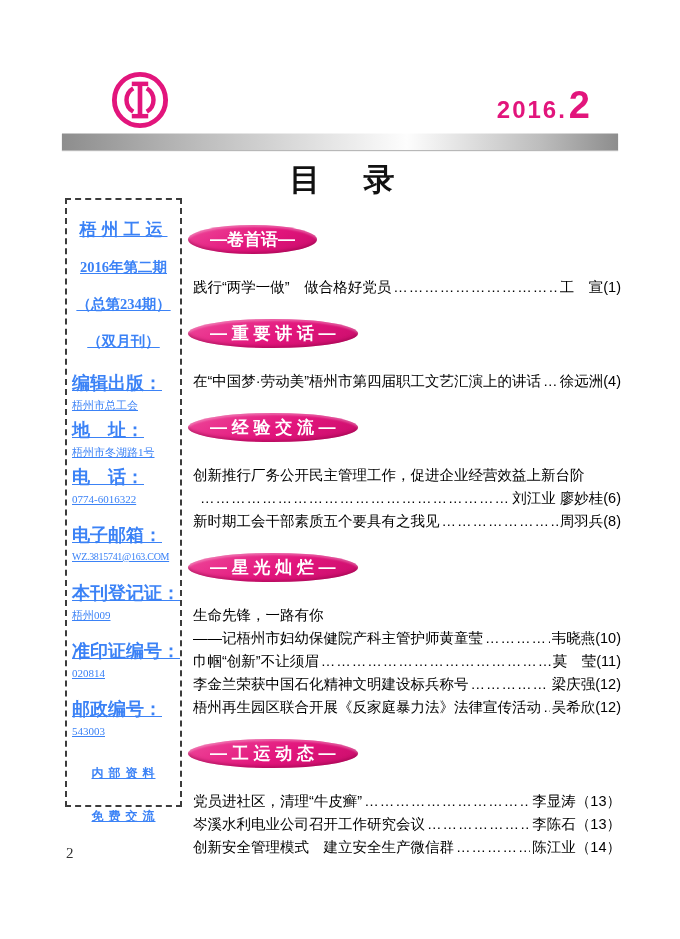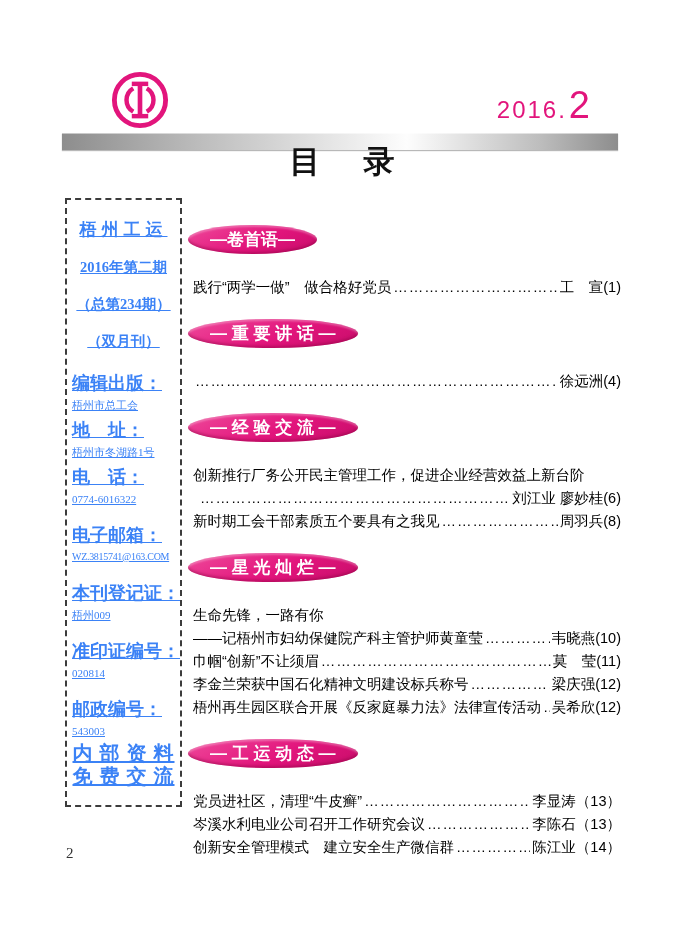--- a/index.html
+++ b/index.html
@@ -5,49 +5,49 @@
   html,body{margin:0;padding:0;background:#ffffff;}
   .page{
     position:relative;width:680px;height:939px;background:#ffffff;overflow:hidden;
     font-family:"Liberation Sans",sans-serif;color:#1a1a1a;
   }
   
   .logo{position:absolute;left:111px;top:71px;width:58px;height:58px;}
   .issue{
     position:absolute;left:440px;top:84px;width:150px;height:46px;
     display:flex;align-items:baseline;justify-content:flex-end;
-    color:#E2157C;font-weight:normal;
+    color:#E2157C;font-weight:bold;
   }
   .issue .year{font-size:24px;letter-spacing:2px;}
   .issue .num{font-size:38px;margin-left:2px;}
   .graybar{
     position:absolute;left:62px;top:133px;width:556px;height:17px;
     background:linear-gradient(90deg,#8d8d8d 0%,#bdbdbd 25%,#fdfdfd 62%,#bdbdbd 86%,#8d8d8d 100%);
     box-shadow:0 1px 1px rgba(0,0,0,.28), inset 0 1px 0 rgba(255,255,255,.5);
   }
   .toc-title{
-    position:absolute;left:225px;top:141px;width:240px;text-align:center;
+    position:absolute;left:225px;top:159px;width:240px;text-align:center;
     font-family:Liberation Mono, monospace;font-weight:bold;font-size:31px;
     letter-spacing:6px;color:#111;
   }
   
   .sidebar{
     position:absolute;left:65px;top:198px;width:117px;height:609px;
     border:2px dashed #3c3c3c;box-sizing:border-box;padding:0 5px;
     font-family:"Liberation Serif",serif;text-align:center;color:#3b82f6;text-decoration:underline;
   }
   .sb-journal{font-size:17px;font-weight:bold;letter-spacing:5px;margin-top:20px;line-height:20px;white-space:nowrap;}
   .sb-issue{font-size:14.5px;font-weight:bold;margin-top:17px;line-height:20px;white-space:nowrap;}
   .sb-block{text-align:left;margin-top:3px;}
   .sb-block.first{margin-top:21px;}
   .sb-block.gap{margin-top:14px;}
   .sb-label{font-size:18px;font-weight:bold;line-height:22px;white-space:nowrap;}
   .sb-value{font-size:11px;line-height:22px;white-space:nowrap;}
   .sb-value.small{font-size:10px;letter-spacing:-0.3px;}
-  .sb-footer{font-size:20px;font-weight:bold;line-height:23px;letter-spacing:1px;margin-top:0;white-space:nowrap;}
+  .sb-footer{font-size:12px;font-weight:bold;line-height:23px;letter-spacing:1px;margin-top:20px;white-space:nowrap;}
   
   .main{position:absolute;left:193px;top:218px;width:428px;}
   .pill{
     display:inline-flex;align-items:center;justify-content:center;
     height:27px;padding:1px 22px;border-radius:50%;
     background:linear-gradient(155deg,#ef4a9b 0%,#e2157c 55%,#c70d6a 100%);
     box-shadow:inset 0 -2px 3px rgba(130,0,60,.4), inset 0 2px 2px rgba(255,255,255,.28);
     color:#ffffff;font-weight:bold;font-size:17px;white-space:nowrap;
     margin:20px 0 22px -5px;
   }
@@ -134,20 +134,21 @@
         <div class="row">
           <span class="title">践行“两学一做”　做合格好党员</span>
           <span class="leader">………………………………………………………………………………………………………………</span>
           <span class="author">工　宣</span>
           <span class="page-no">(1)</span>
         </div>
       </div>
       <div class="section">
         <div><div class="pill">— 重 要 讲 话 —</div></div>
         <div class="row">
+          <span class="title">在“中国梦·劳动美”梧州市第四届职工文艺汇演上的讲话</span>
           <span class="leader">………………………………………………………………………………………………………………</span>
           <span class="author">徐远洲</span>
           <span class="page-no">(4)</span>
         </div>
       </div>
       <div class="section">
         <div><div class="pill">— 经 验 交 流 —</div></div>
         <div class="row">
           <span class="title">创新推行厂务公开民主管理工作，促进企业经营效益上新台阶</span>
         </div>

